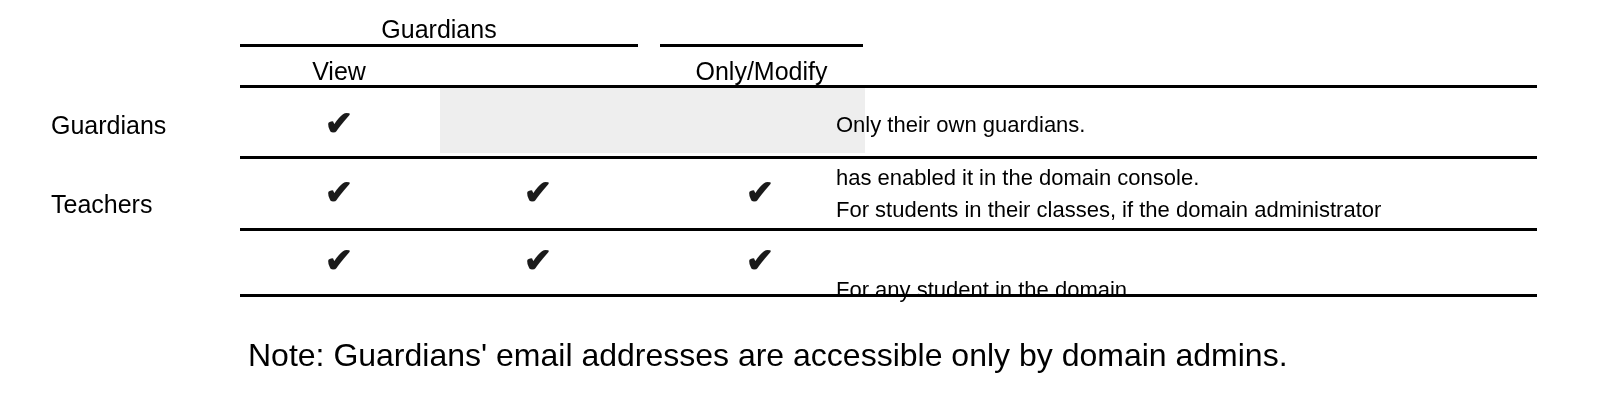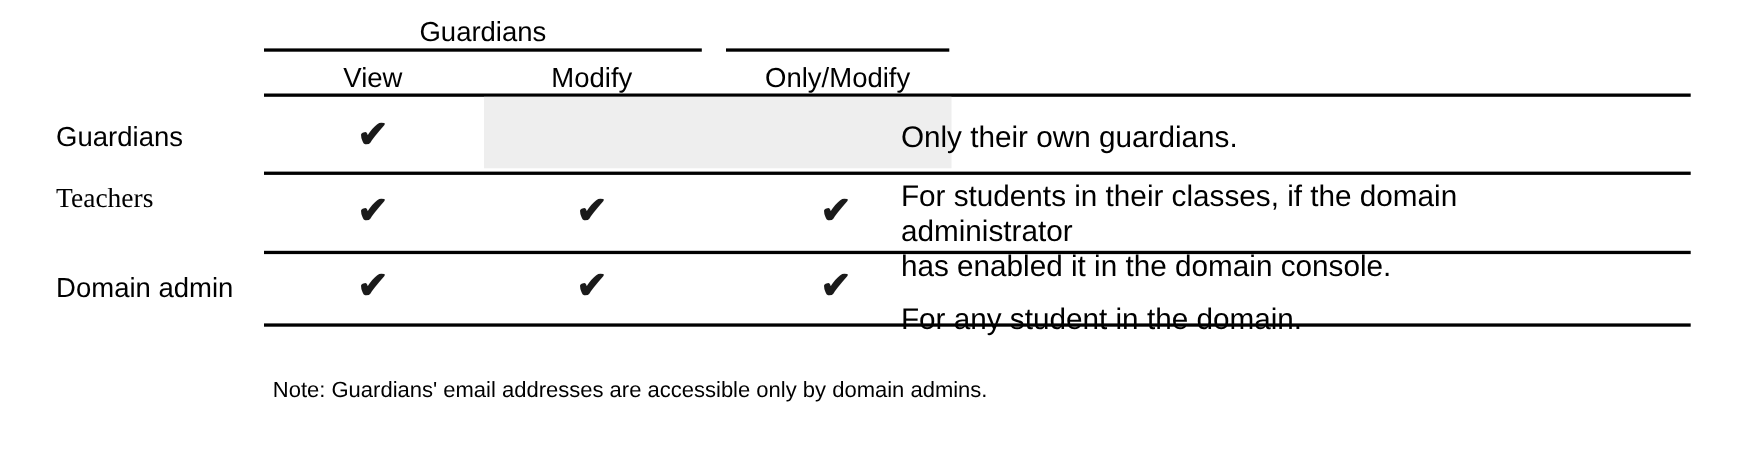--- a/index.html
+++ b/index.html
@@ -95,21 +95,21 @@
 
   
   .row-label {
     position: absolute;
     left: 51px;
     font-size: 25px;
     line-height: 30px;
     white-space: nowrap;
   }
   .row-label-0 { top: 110px; }
-  .row-label-1 { top: 166px; font-family: Liberation Serif, serif; }
+  .row-label-1 { top: 189px; }
   .row-label-2 { top: 247px; }
 
   
   .check {
     position: absolute;
     width: 60px;
     text-align: center;
     font-size: 34px;
     line-height: 34px;
     font-weight: bold;
@@ -119,54 +119,53 @@
   .check-modify   { left: 508px; }
   .check-viewmod  { left: 730px; }
 
   .crow-0 { top: 106px; }
   .crow-1 { top: 175px; }
   .crow-2 { top: 243px; }
 
   
   .desc {
     position: absolute;
-    left: 819px;
+    left: 836px;
     width: 650px;
-    font-size: 27px;
+    font-size: 22px;
     line-height: 32px;
   }
   .desc-0 { top: 109px; }
   .desc-1 { top: 162px; }
   .desc-2 { top: 246px; margin-top: 28px; }
   .desc p { margin: 0; }
 
   
   .note {
     position: absolute;
     left: 248px;
     top: 340px;
-    font-size: 20px;
+    font-size: 32px;
     line-height: 30px;
     white-space: nowrap;
   }
 </style>
 </head>
 <body>
 
 <div class="page">
 
   <div class="group-header">
     <div class="group-label group-guardians">Guardians</div>
   </div>
   <div class="group-rule rule-guardians"></div>
   <div class="group-rule rule-invitations"></div>
 
   <div class="sub-header">
     <div class="sub-label col-view">View</div>
-    <div class="sub-label col-modify">Modify</div>
     <div class="sub-label col-viewmod">Only/Modify</div>
   </div>
 
   <div class="hrule hrule-0"></div>
   <div class="hrule hrule-1"></div>
   <div class="hrule hrule-2"></div>
   <div class="hrule hrule-3"></div>
 
   <div class="shade-cell"></div>
 
@@ -176,25 +175,24 @@
   <div class="check check-viewmod crow-0"></div>
   <div class="desc desc-0">
     <p>Only their own guardians.</p>
   </div>
 
   <div class="row-label row-label-1">Teachers</div>
   <div class="check check-view crow-1">✔</div>
   <div class="check check-modify crow-1">✔</div>
   <div class="check check-viewmod crow-1">✔</div>
   <div class="desc desc-1">
+    <p>has enabled it in the domain console.</p>
     <p>For students in their classes, if the domain administrator</p>
-    <p>has enabled it in the domain console.</p>
-  </div>
-
-  <div class="row-label row-label-2">Domain admin</div>
+  </div>
+
   <div class="check check-view crow-2">✔</div>
   <div class="check check-modify crow-2">✔</div>
   <div class="check check-viewmod crow-2">✔</div>
   <div class="desc desc-2">
     <p>For any student in the domain.</p>
   </div>
 
   <div class="note">Note: Guardians' email addresses are accessible only by domain admins.</div>
 
 </div>

